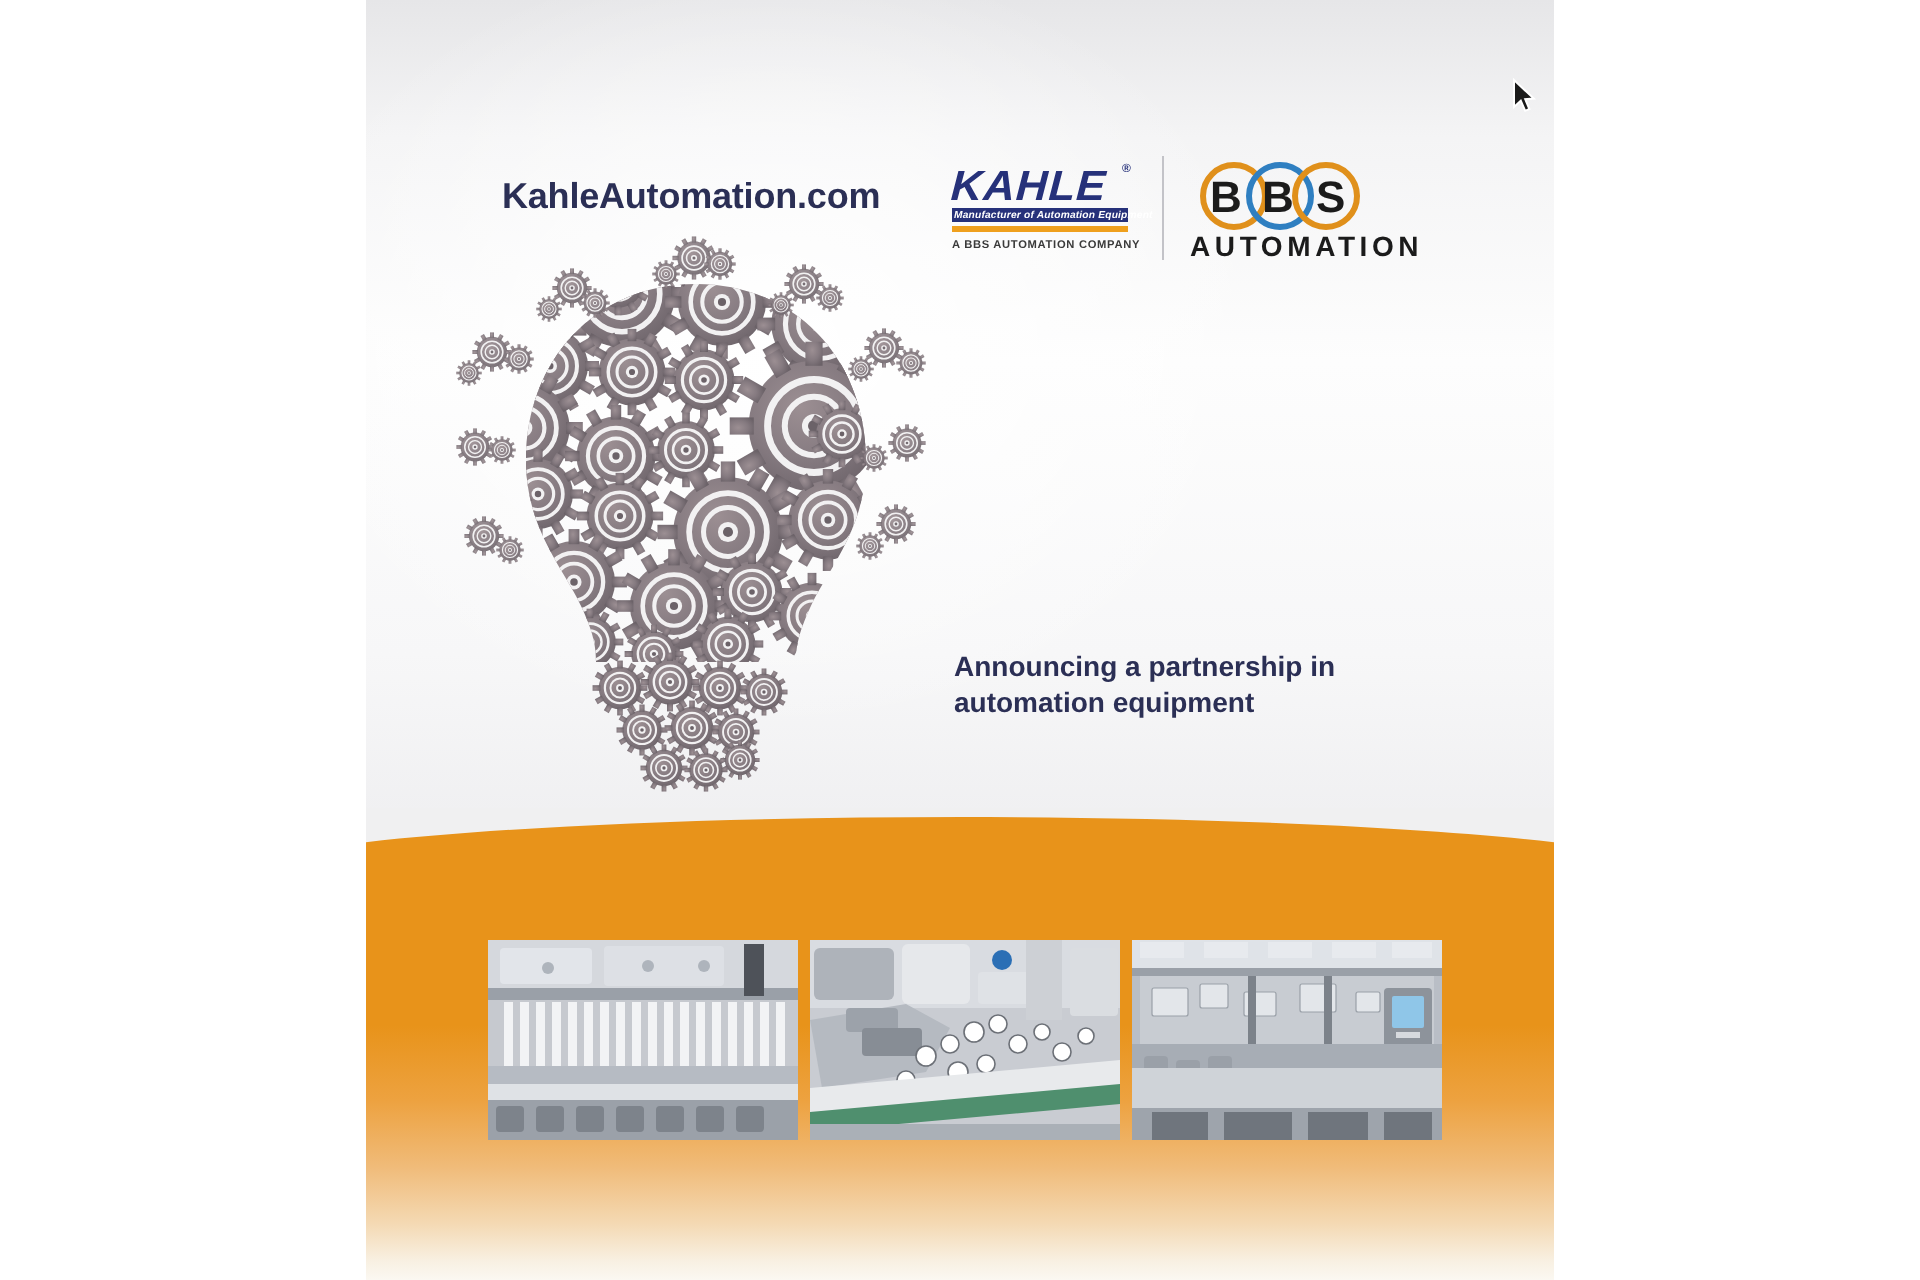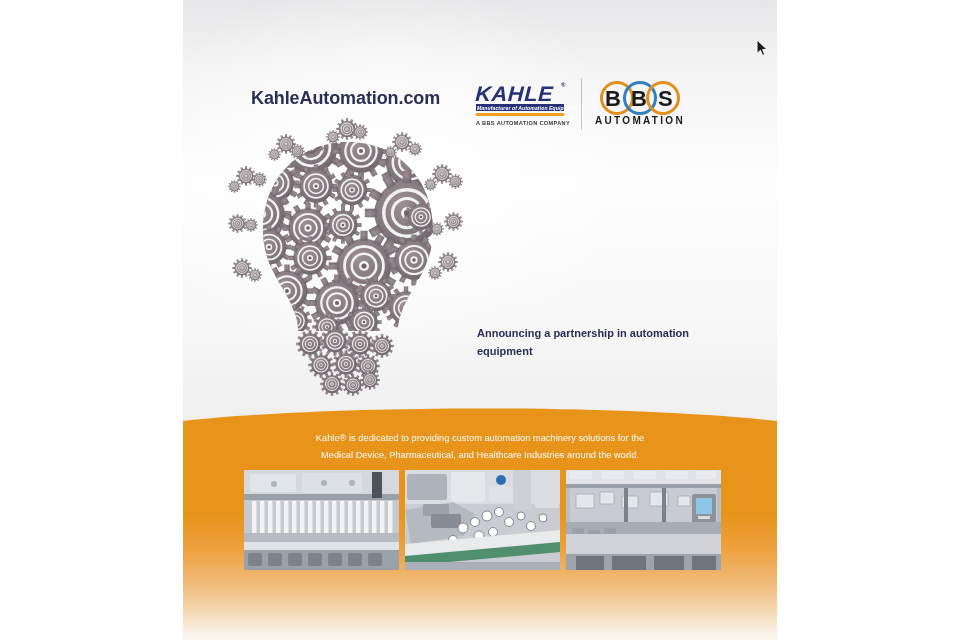--- a/index.html
+++ b/index.html
@@ -157,21 +157,21 @@
     line-height: 28px;
   }
   #bbs-l1 { left: 10px; }
   #bbs-l2 { left: 36px; }
   #bbs-l3 { left: 63px; }
   #bbs-sub {
     position: absolute;
     left: 0; top: 35px;
     width: 90px;
     text-align: center;
-    font-size: 10px;
+    font-size: 14px;
     font-weight: 600;
     letter-spacing: 2.3px;
     color: #1b1b1b;
     white-space: nowrap;
   }
 
   
   #bulb-illustration {
     position: absolute;
     left: 45px;
@@ -198,21 +198,21 @@
     color: transparent;
     -webkit-text-fill-color: transparent;
     white-space: nowrap;
   }
 
   #subcopy {
     position: absolute;
     left: 294px;
     top: 325px;
     width: 250px;
-    font-size: 11px;
+    font-size: 14px;
     line-height: 17.5px;
     font-weight: 700;
     color: #2b2f55;
   }
 
   
   #orange-band {
     position: absolute;
     left: 0;
     top: 404px;
@@ -443,24 +443,20 @@
       <div>Announcing a partnership in automation equipment</div>
     </div>
 
     <div id="orange-band">
       <div id="orange-fill"></div>
 
       <svg id="orange-arc-mask" viewBox="0 0 610 34" preserveAspectRatio="none">
         <path d="M0,0 L610,0 L610,20 C460,2 150,2 0,20 Z" fill="#f0f0f1"></path>
       </svg>
 
-      <div id="banner-text">
-        <div>Kahle® is dedicated to providing custom automation machinery solutions for the</div>
-        <div>Medical Device, Pharmaceutical, and Healthcare Industries around the world.</div>
-      </div>
 
       <div id="photo-strip">
 
         <div class="photo">
           <svg width="155" height="100" viewBox="0 0 155 100">
             <rect width="155" height="100" fill="#c6c9cf"></rect>
             <rect y="0" width="155" height="26" fill="#d5d8dd"></rect>
             <rect y="24" width="155" height="6" fill="#9aa0a8"></rect>
             <rect x="6" y="4" width="46" height="18" rx="2" fill="#e2e5ea"></rect>
             <rect x="58" y="3" width="60" height="20" rx="2" fill="#dde0e5"></rect>

